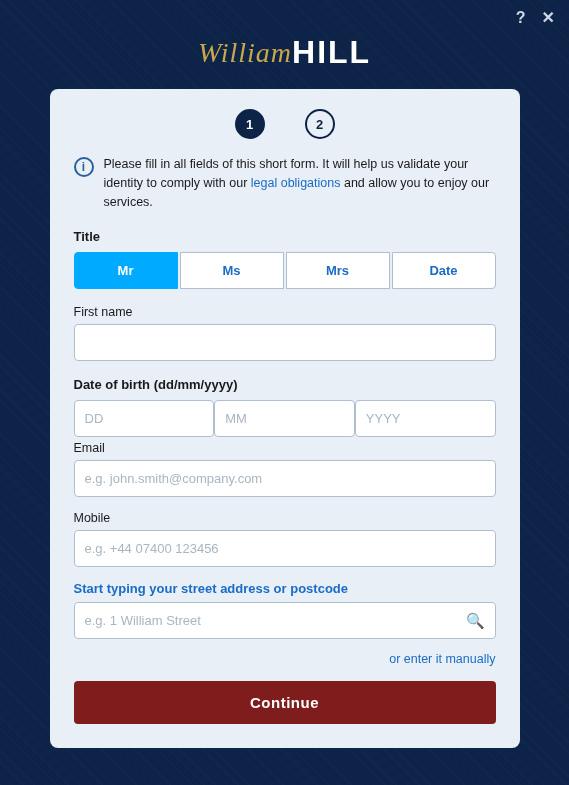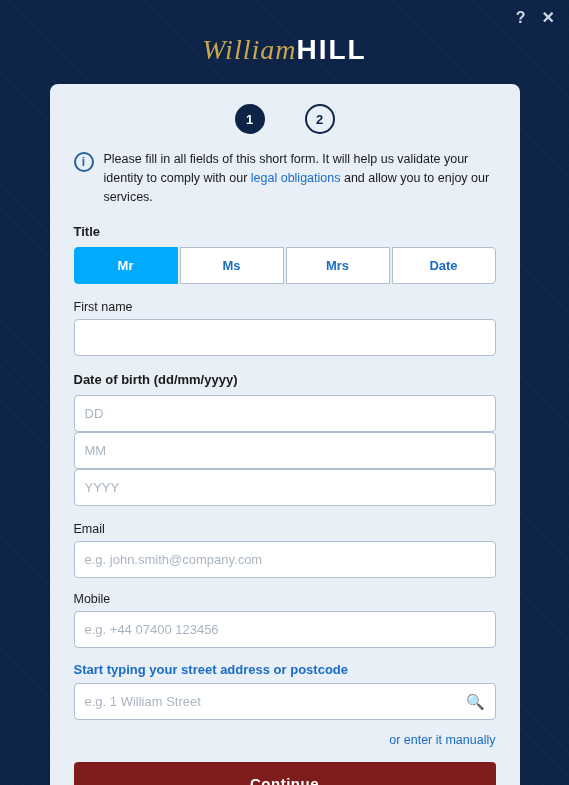--- a/index.html
+++ b/index.html
@@ -56,21 +56,21 @@
     .logo-william {
       font-family: Georgia, serif;
       font-style: italic;
       font-size: 28px;
       color: #c9a84c;
       letter-spacing: 1px;
     }
 
     .logo-hill {
       font-family: Arial, sans-serif;
-      font-size: 28px;
+      font-size: 32px;
       font-weight: 900;
       color: #ffffff;
       letter-spacing: 2px;
     }
 
     .form-card {
       background: #e8eff7;
       border-radius: 8px;
       width: 470px;
       padding: 20px 24px 24px;
@@ -202,22 +202,21 @@
       outline: none;
       width: 100%;
     }
 
     .text-input::placeholder {
       color: #aab5c2;
     }
 
     .dob-row {
       display: flex;
-      margin-bottom: 16px;
-      flex-direction: column;
+      margin-bottom: 4px;
     }
 
     .dob-field {
       flex: 1;
     }
 
     .email-group {
       margin-bottom: 14px;
     }
 

